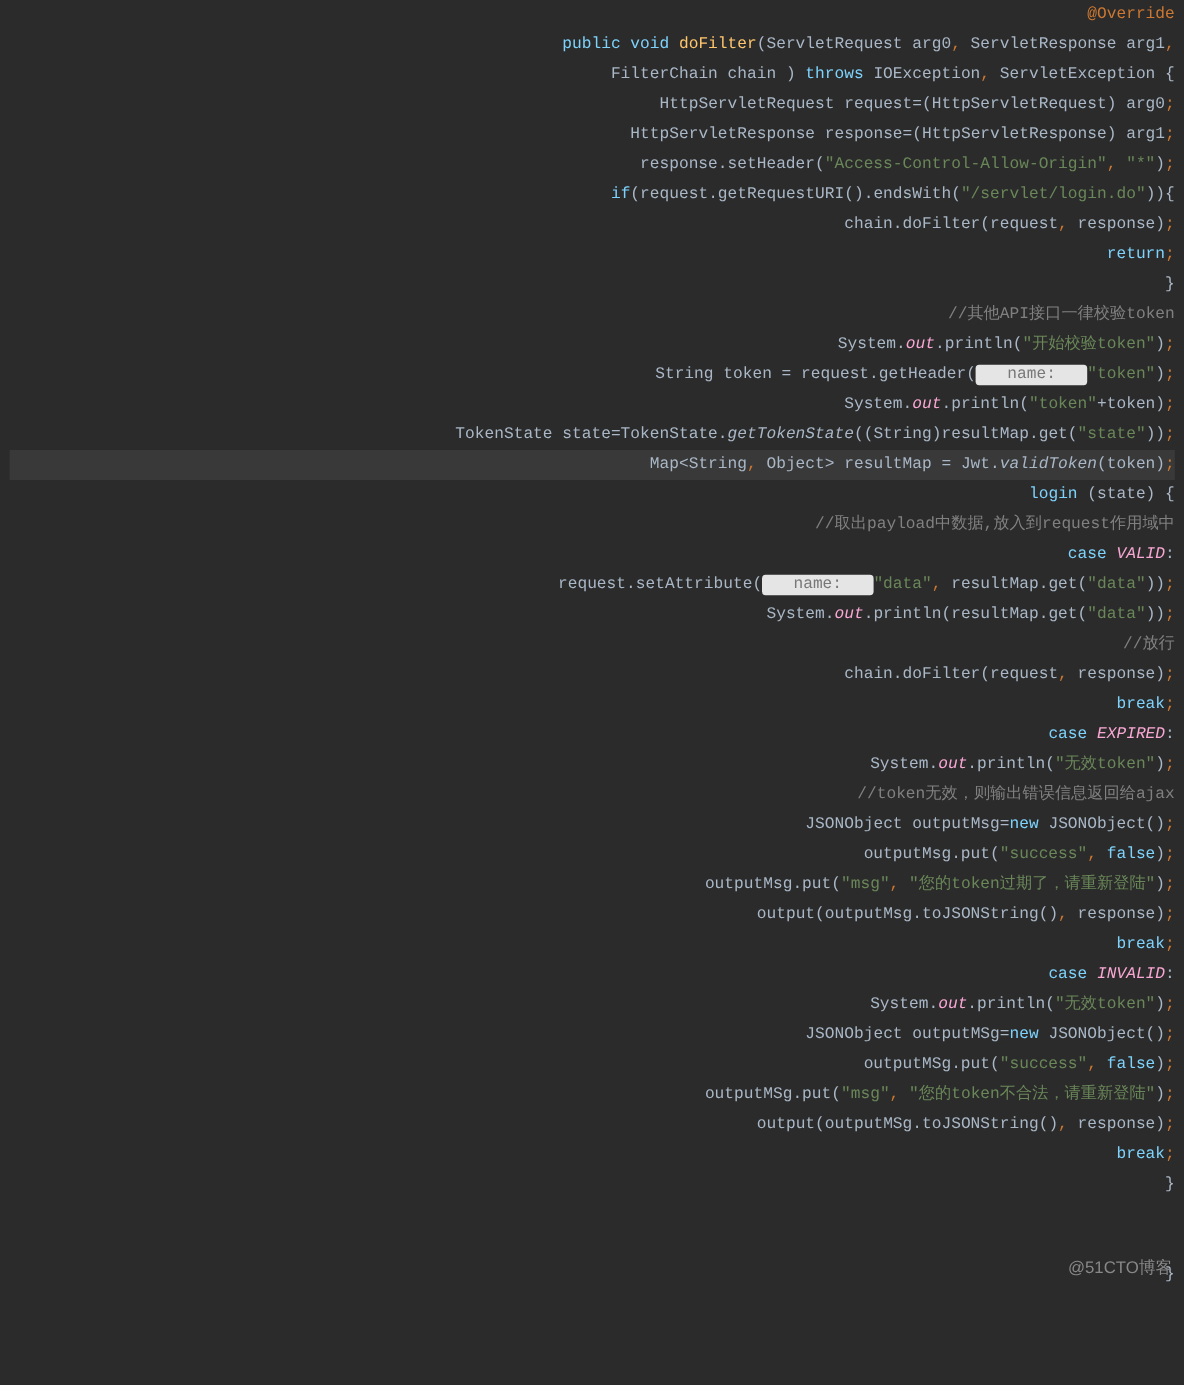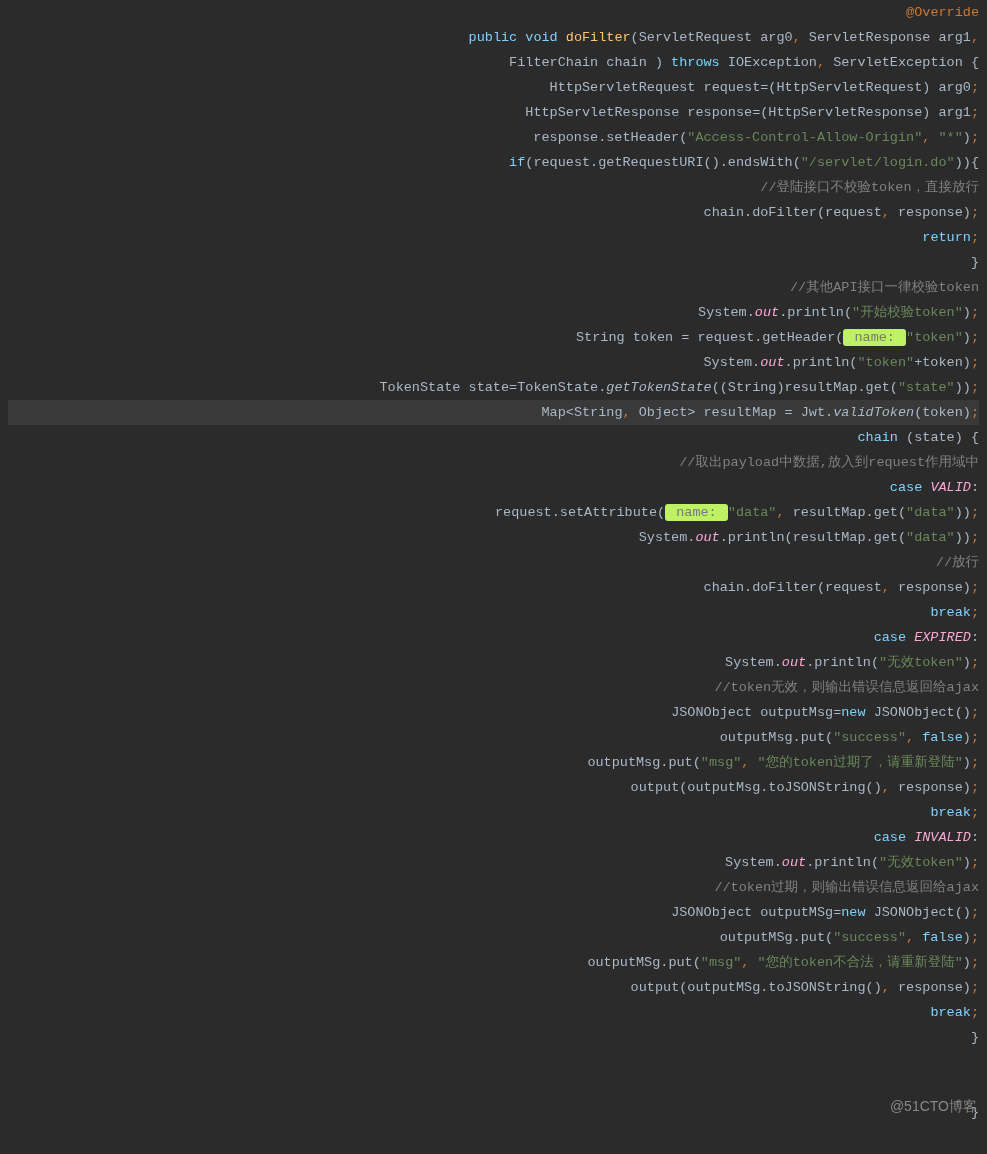--- a/index.html
+++ b/index.html
@@ -24,21 +24,21 @@
   .highlighted {
     background: rgba(100,100,100,0.25);
   }
   .annotation { color:#cc7832; }
   .keyword { color:#7dd3fc; }
   .method-decl { color:#ffc66d; }
   .comment { color:#808080; }
   .string { color:#6a8759; }
   .static-field { color:#f9a8d4; font-style: italic; }
   .static-method { font-style: italic; }
-  .param-label { color:#787878; background:#bef264; padding:1px 3px; border-radius:3px; font-style: normal; margin-top: 12px;}
+  .param-label { color:#787878; background:#e5e5e5; padding:1px 18px; border-radius:3px; font-style: normal; margin-top: 12px;}
   .semi { color:#cc7832; }
   .watermark {
     position: absolute;
     right: 10px;
     bottom: 6px;
     color: #888;
     font-size: 14px;
     font-family: sans-serif;
   }
 </style>
@@ -46,49 +46,47 @@
 <body>
 
 <div class="code-container">
 <div class="line"><span class="annotation">@Override</span></div>
 <div class="line"><span class="keyword">public void </span><span class="method-decl">doFilter</span><span>(ServletRequest arg0</span><span class="semi">,</span><span> ServletResponse arg1</span><span class="semi">,</span></div>
 <div class="line"><span>                     FilterChain chain ) </span><span class="keyword">throws </span><span>IOException</span><span class="semi">,</span><span> ServletException {</span></div>
 <div class="line"><span>    HttpServletRequest request=(HttpServletRequest) arg0</span><span class="semi">;</span></div>
 <div class="line"><span>    HttpServletResponse response=(HttpServletResponse) arg1</span><span class="semi">;</span></div>
 <div class="line"><span>    response.setHeader(</span><span class="string">"Access-Control-Allow-Origin"</span><span class="semi">,</span> <span class="string">"*"</span>)<span class="semi">;</span></div>
 <div class="line">    <span class="keyword">if</span><span>(request.getRequestURI().endsWith(</span><span class="string">"/servlet/login.do"</span><span>)){</span></div>
-<div class="line">        <span class="comment">//登陆接口不校验token，直接放行</span></div>
 <div class="line"><span>        chain.doFilter(request</span><span class="semi">,</span><span> response)</span><span class="semi">;</span></div>
 <div class="line">        <span class="keyword">return</span><span class="semi">;</span></div>
 <div class="line"><span>    }</span></div>
 <div class="line">    <span class="comment">//其他API接口一律校验token</span></div>
 <div class="line"><span>    System.</span><span class="static-field">out</span><span>.println(</span><span class="string">"开始校验token"</span>)<span class="semi">;</span></div>
 <div class="line"><span>    String token = request.getHeader(</span><span class="param-label"> name: </span><span class="string">"token"</span>)<span class="semi">;</span></div>
 <div class="line"><span>    System.</span><span class="static-field">out</span><span>.println(</span><span class="string">"token"</span><span>+token)</span><span class="semi">;</span></div>
 <div class="line"><span>    TokenState state=TokenState.</span><span class="static-method">getTokenState</span><span>((String)resultMap.get(</span><span class="string">"state"</span><span>))</span><span class="semi">;</span></div>
 <div class="line highlighted"><span>    Map&lt;String</span><span class="semi">,</span><span> Object&gt; resultMap = Jwt.</span><span class="static-method">validToken</span><span>(token)</span><span class="semi">;</span></div>
-<div class="line">    <span class="keyword">chain </span><span>(state) {</span></div>
+<div class="line">    <span class="keyword">login </span><span>(state) {</span></div>
 <div class="line">            <span class="comment">//取出payload中数据,放入到request作用域中</span></div>
 <div class="line">        <span class="keyword">case </span><span class="static-field">VALID</span>:</div>
 <div class="line"><span>            request.setAttribute(</span><span class="param-label"> name: </span><span class="string">"data"</span><span class="semi">,</span><span> resultMap.get(</span><span class="string">"data"</span><span>))</span><span class="semi">;</span></div>
 <div class="line"><span>            System.</span><span class="static-field">out</span><span>.println(resultMap.get(</span><span class="string">"data"</span><span>))</span><span class="semi">;</span></div>
 <div class="line">            <span class="comment">//放行</span></div>
 <div class="line"><span>            chain.doFilter(request</span><span class="semi">,</span><span> response)</span><span class="semi">;</span></div>
 <div class="line">            <span class="keyword">break</span><span class="semi">;</span></div>
 <div class="line">        <span class="keyword">case </span><span class="static-field">EXPIRED</span>:</div>
 <div class="line"><span>            System.</span><span class="static-field">out</span><span>.println(</span><span class="string">"无效token"</span>)<span class="semi">;</span></div>
 <div class="line">            <span class="comment">//token无效，则输出错误信息返回给ajax</span></div>
 <div class="line"><span>            JSONObject outputMsg=</span><span class="keyword">new </span><span>JSONObject()</span><span class="semi">;</span></div>
 <div class="line"><span>            outputMsg.put(</span><span class="string">"success"</span><span class="semi">,</span> <span class="keyword">false</span>)<span class="semi">;</span></div>
 <div class="line"><span>            outputMsg.put(</span><span class="string">"msg"</span><span class="semi">,</span> <span class="string">"您的token过期了，请重新登陆"</span>)<span class="semi">;</span></div>
 <div class="line"><span>            output(outputMsg.toJSONString()</span><span class="semi">,</span><span> response)</span><span class="semi">;</span></div>
 <div class="line">            <span class="keyword">break</span><span class="semi">;</span></div>
 <div class="line">        <span class="keyword">case </span><span class="static-field">INVALID</span>:</div>
 <div class="line"><span>            System.</span><span class="static-field">out</span><span>.println(</span><span class="string">"无效token"</span>)<span class="semi">;</span></div>
-<div class="line">            <span class="comment">//token过期，则输出错误信息返回给ajax</span></div>
 <div class="line"><span>            JSONObject outputMSg=</span><span class="keyword">new </span><span>JSONObject()</span><span class="semi">;</span></div>
 <div class="line"><span>            outputMSg.put(</span><span class="string">"success"</span><span class="semi">,</span> <span class="keyword">false</span>)<span class="semi">;</span></div>
 <div class="line"><span>            outputMSg.put(</span><span class="string">"msg"</span><span class="semi">,</span> <span class="string">"您的token不合法，请重新登陆"</span>)<span class="semi">;</span></div>
 <div class="line"><span>            output(outputMSg.toJSONString()</span><span class="semi">,</span><span> response)</span><span class="semi">;</span></div>
 <div class="line">            <span class="keyword">break</span><span class="semi">;</span></div>
 <div class="line"><span>    }</span></div>
 <div class="line"> </div>
 <div class="line"> </div>
 <div class="line"><span>}</span></div>
 <div class="watermark">@51CTO博客</div>

